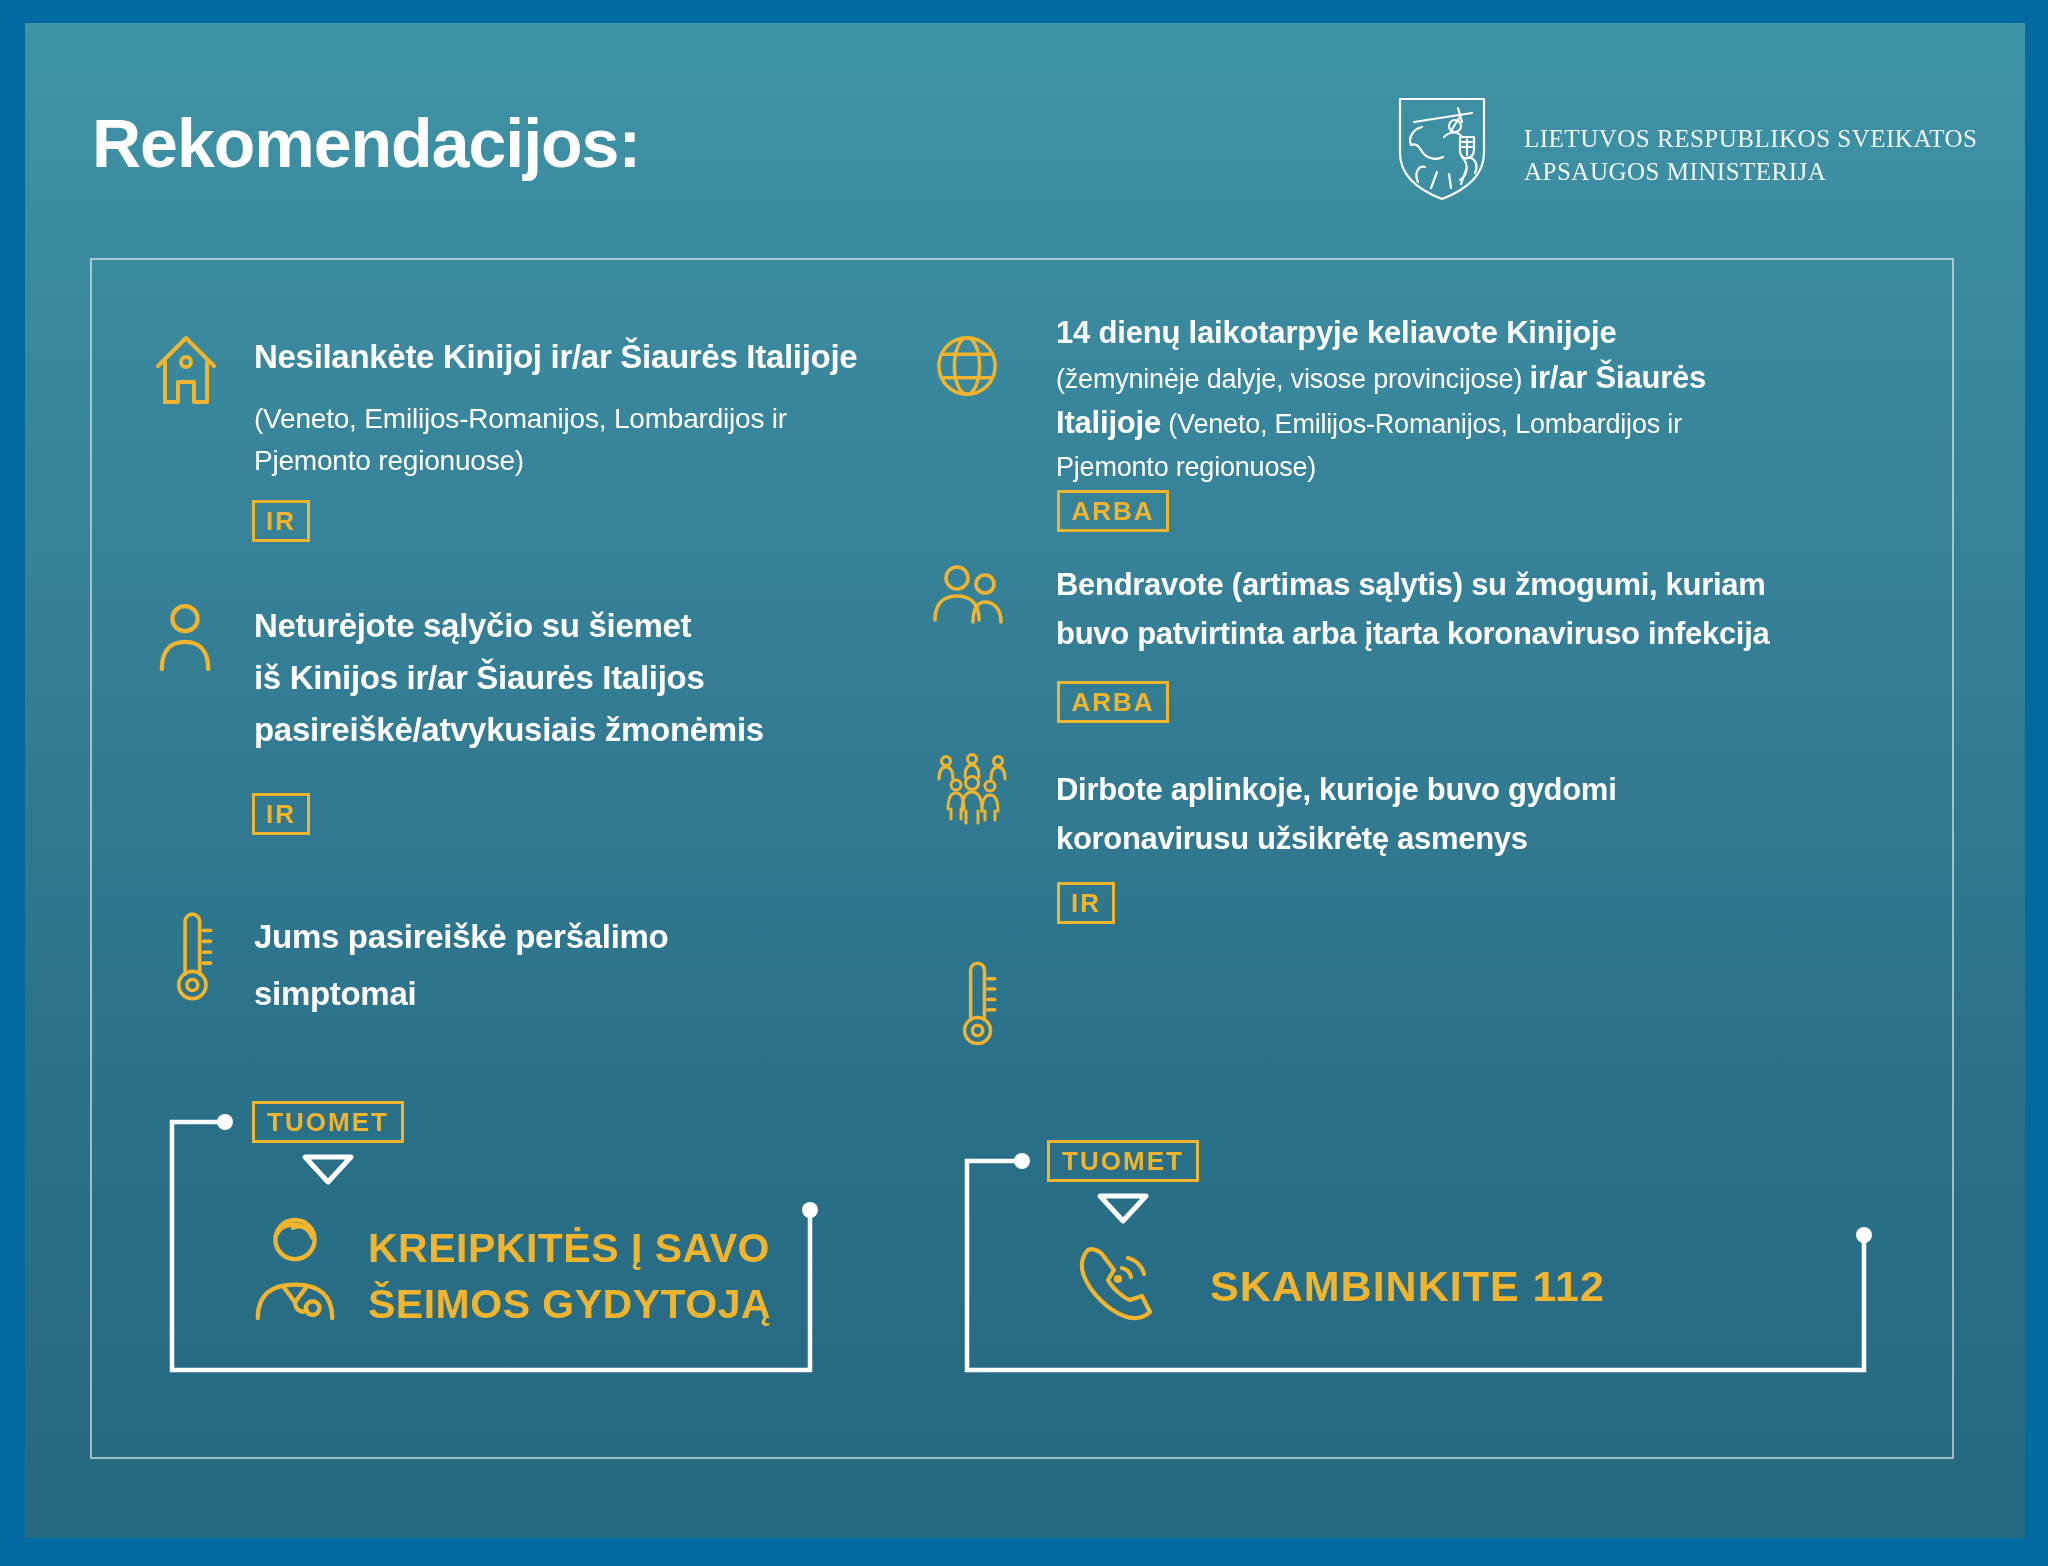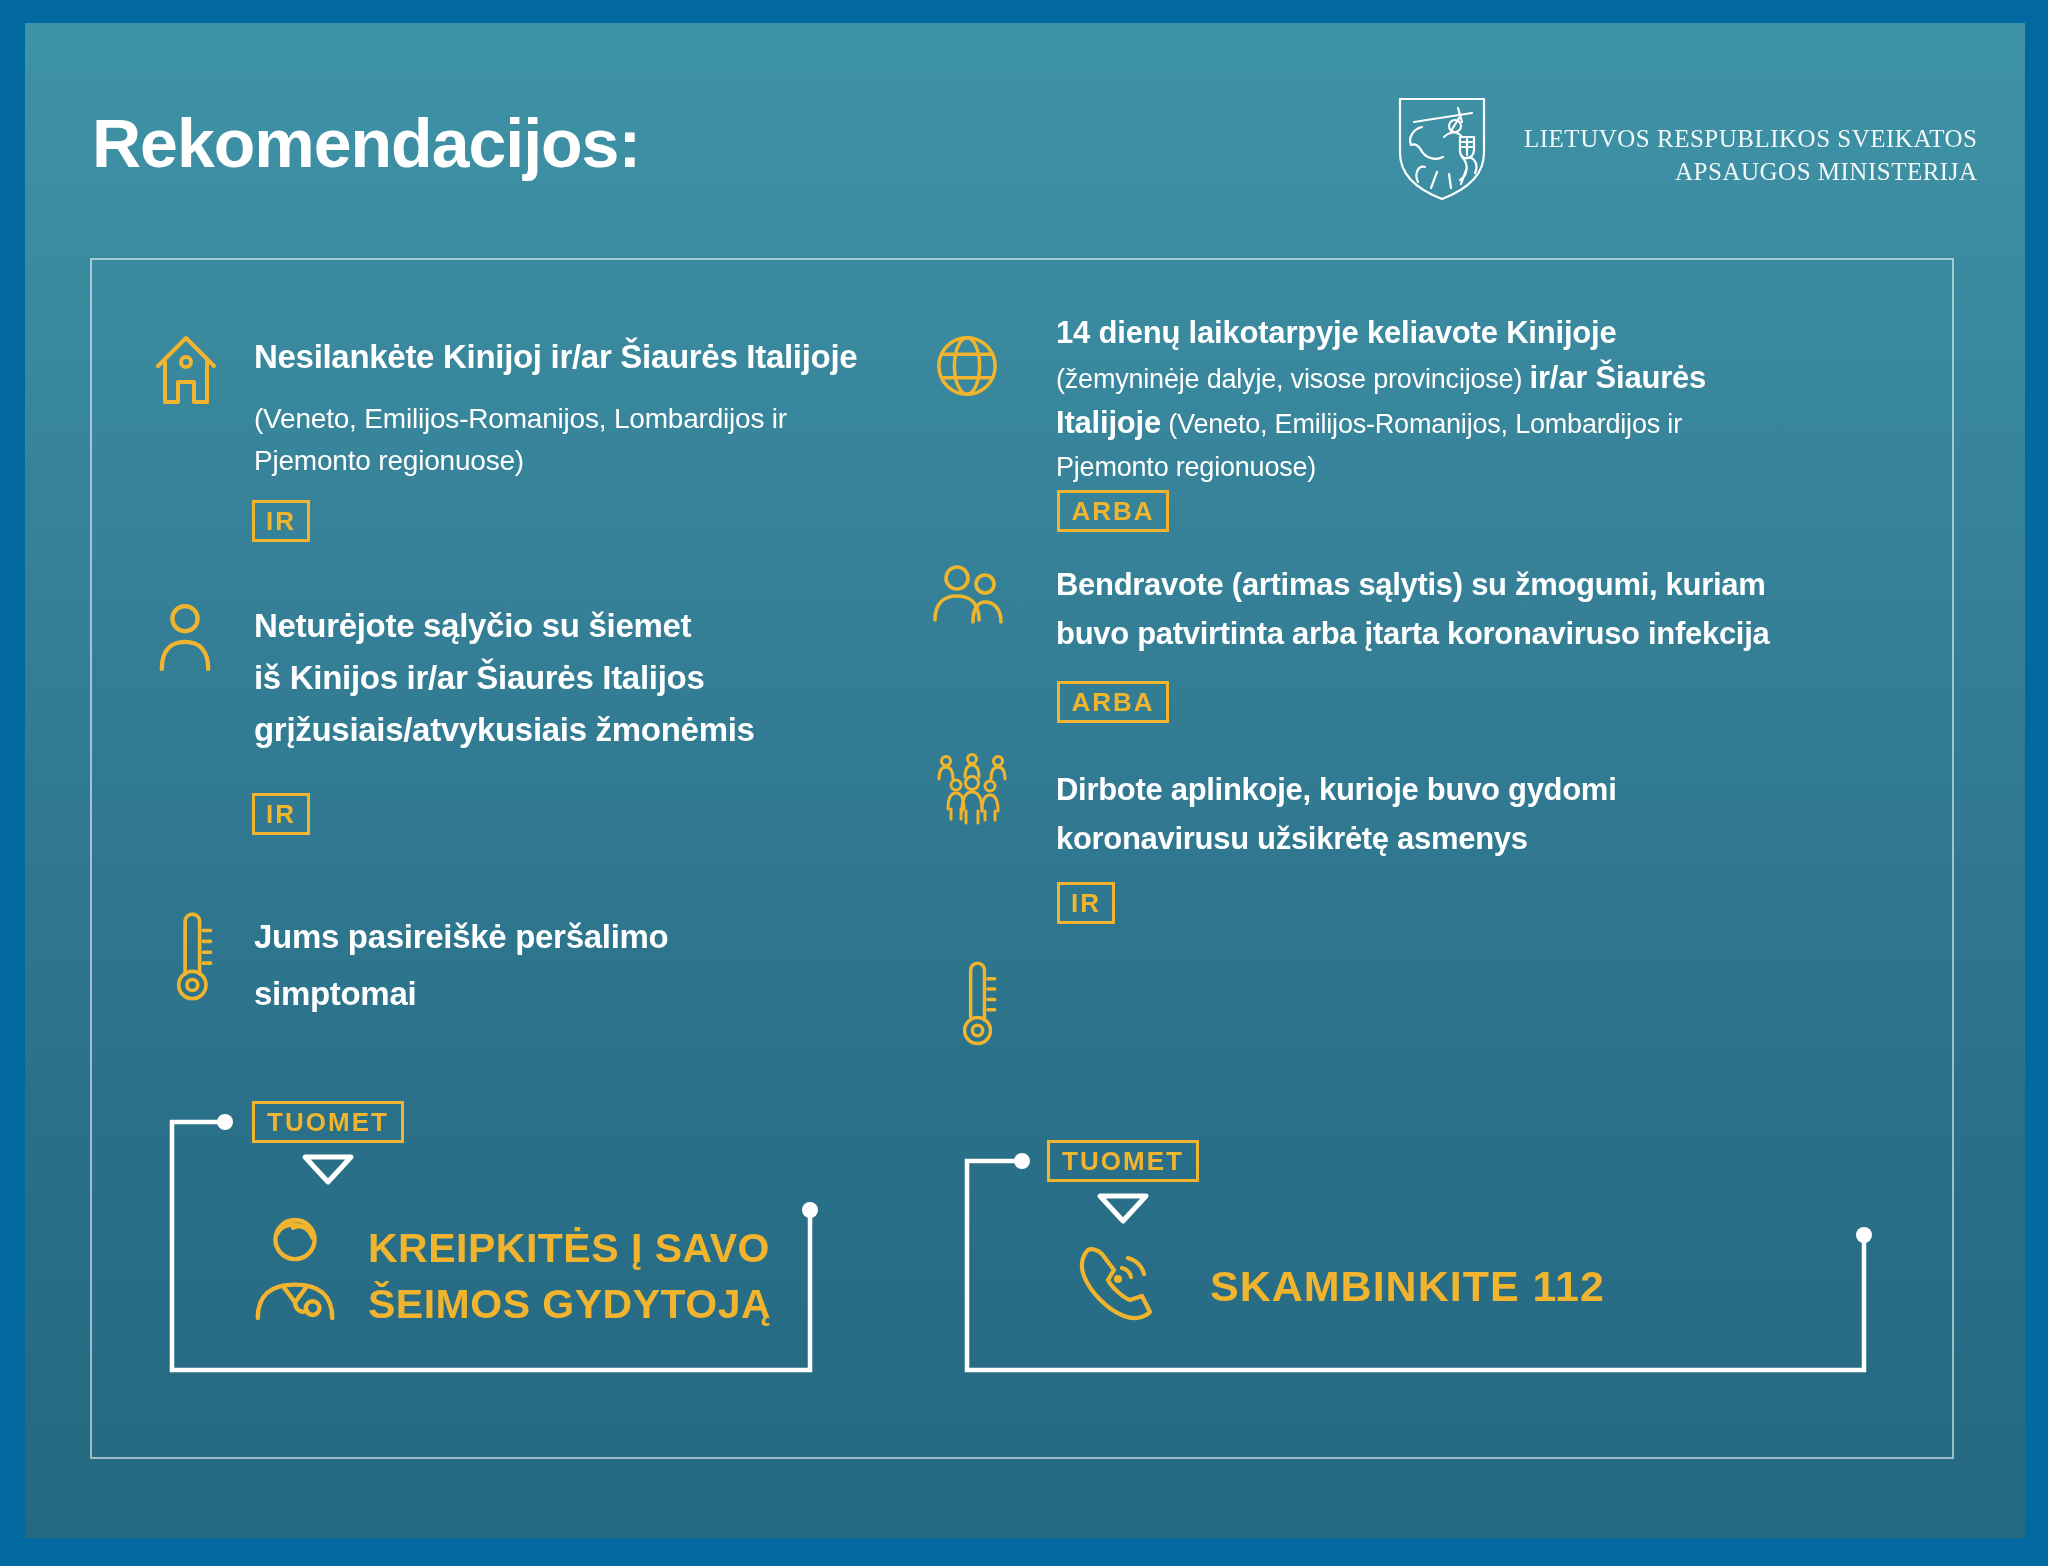--- a/index.html
+++ b/index.html
@@ -9,21 +9,21 @@
   *{margin:0;padding:0;box-sizing:border-box;}
   body{background:#ffffff;font-family:"Liberation Sans",sans-serif;}
   #page{position:relative;width:2048px;height:1566px;background:#0369a1;overflow:hidden;padding-left:32px;}
   #poster{position:absolute;left:25px;top:23px;width:2000px;height:1515px;
     background:linear-gradient(180deg,#3f93a6 0%,#358097 38%,#2a7089 72%,#256980 100%);}
   #frame{position:absolute;left:90px;top:258px;width:1864px;height:1201px;
     border:2px solid rgba(255,255,255,0.55);}
   .abs{position:absolute;}
   #title{left:92px;top:104px;font-size:68px;font-weight:700;color:var(--white);letter-spacing:-1px;}
   #ministry{left:1524px;top:122px;font-family:"Liberation Serif",serif;color:#f2f7f8;
-    font-size:25px;line-height:33px;letter-spacing:0.5px;text-align:right;}
+    font-size:25px;line-height:33px;letter-spacing:0.5px;}
   .icon{position:absolute;}
   .icon svg{display:block;width:100%;height:100%;}
   .bold-line{font-size:33px;font-weight:700;color:var(--white);white-space:nowrap;letter-spacing:-0.3px;}
   .bold-flow{font-size:33px;font-weight:700;color:var(--white);letter-spacing:-0.3px;}
   .note{font-size:28px;font-weight:400;color:var(--white);letter-spacing:-0.2px;}
   .mixed{color:var(--white);font-size:27px;letter-spacing:-0.2px;}
   .mixed .b{font-size:31px;font-weight:700;}
   .badge{position:absolute;border:3px solid var(--yellow);color:var(--yellow);
     font-weight:700;font-size:26px;display:flex;align-items:center;justify-content:center;
     letter-spacing:2px;}
@@ -80,21 +80,21 @@
 
   <div class="icon" style="left:156px;top:598px;width:58px;height:80px;">
     <svg viewBox="0 0 60 80" fill="none" stroke="#f0b42e" stroke-width="4.5" stroke-linecap="round" stroke-linejoin="round">
       <circle cx="30" cy="20" r="13"></circle>
       <path d="M6 72 C6 52 16 44 30 44 C44 44 54 52 54 72"></path>
     </svg>
   </div>
   <div class="abs" style="left:254px;top:600px;line-height:52px;">
     <div class="bold-line">Neturėjote sąlyčio su šiemet</div>
     <div class="bold-line">iš Kinijos ir/ar Šiaurės Italijos</div>
-    <div class="bold-line">grįžusiais/atvykusiais žmonėmis</div>
+    <div class="bold-line">pasireiškė/atvykusiais žmonėmis</div>
   </div>
 
   <div class="badge" style="left:252px;top:793px;width:58px;height:42px;">IR</div>
 
   <div class="icon" style="left:176px;top:900px;width:40px;height:110px;">
     <svg viewBox="0 0 44 110" fill="none" stroke="#f0b42e" stroke-width="4" stroke-linecap="round" stroke-linejoin="round">
       <circle cx="18" cy="88" r="15"></circle>
       <circle cx="18" cy="88" r="6"></circle>
       <path d="M10 76 V18 a8 8 0 0 1 16 0 V76"></path>
       <path d="M30 28 h8 M30 40 h8 M30 52 h8 M30 64 h8"></path>

